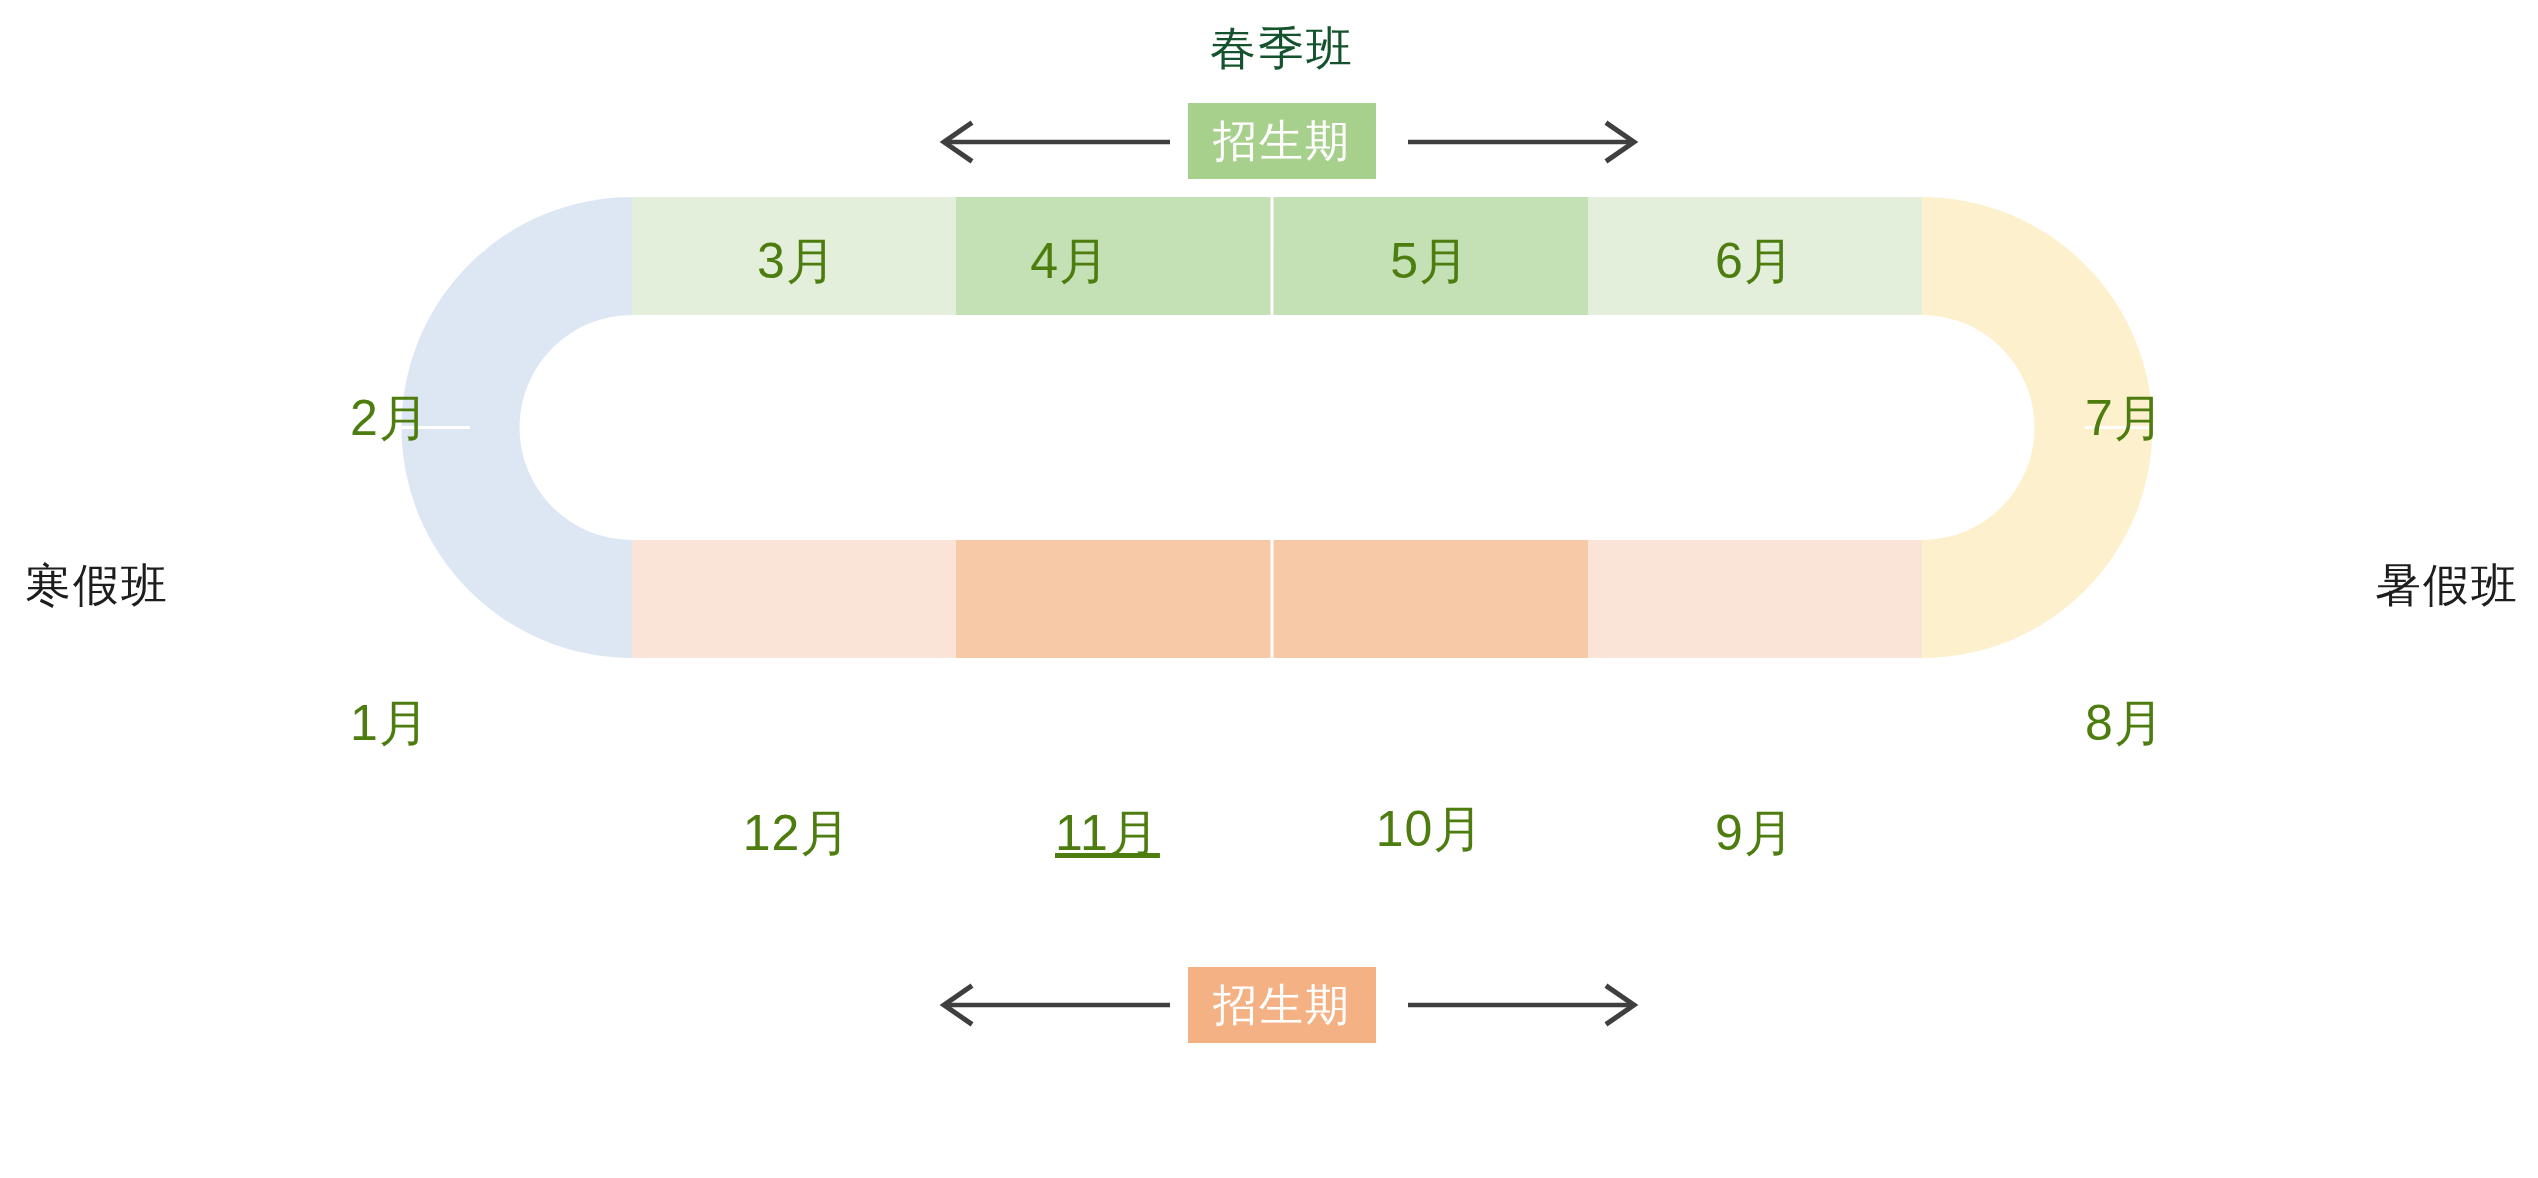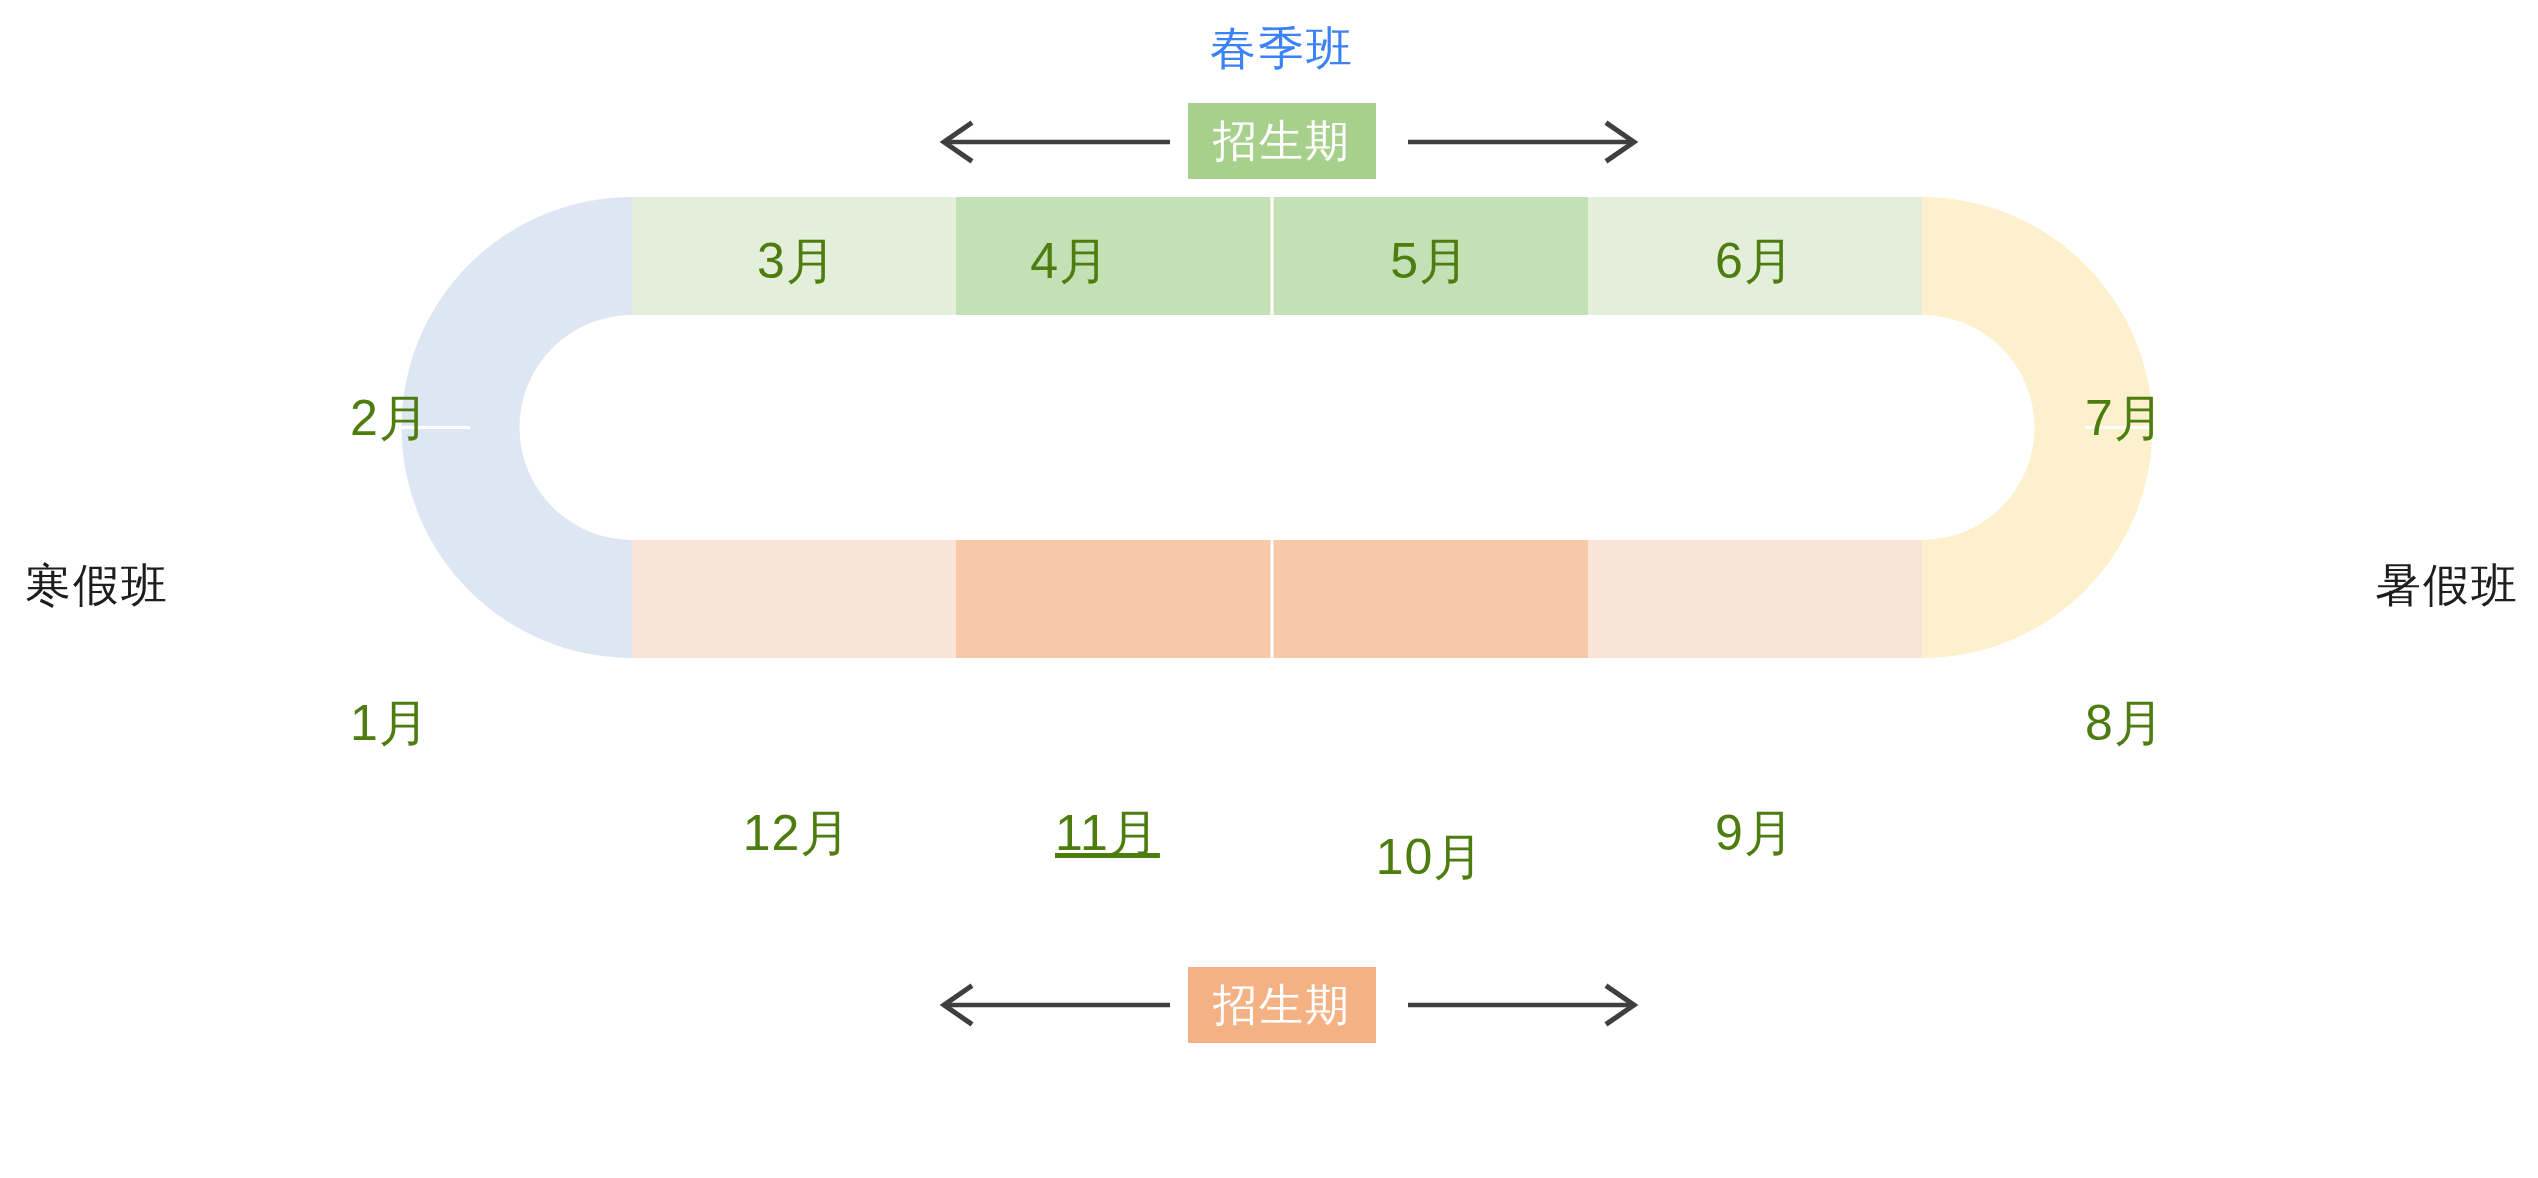--- a/index.html
+++ b/index.html
@@ -27,21 +27,21 @@
     font-size:46px;
     color:#1d1d1d;
     white-space:nowrap;
     letter-spacing:2px;
   }
 
   
   .season-caption{
     position:absolute;
     font-size:46px;
-    color:#3b82f6;
+    color:#14532d;
     white-space:nowrap;
     letter-spacing:2px;
     text-align:center;
   }
 
   
   .badge{
     position:absolute;
     display:flex;
     align-items:center;
@@ -108,21 +108,21 @@
     </g>
   </svg>
 
   <div class="lbl month" style="left:757px;  top:228px; width:80px; text-align:center;">3月</div>
   <div class="lbl month" style="left:1030px; top:228px; width:80px; text-align:right;">4月</div>
   <div class="lbl month" style="left:1390px; top:228px; width:80px; text-align:right;">5月</div>
   <div class="lbl month" style="left:1715px; top:228px; width:80px; text-align:center;">6月</div>
 
   <div class="lbl month" style="left:738px;  top:800px; width:118px; text-align:center;">12月</div>
   <div class="lbl month" style="left:1055px; top:800px; width:118px; text-decoration:underline;">11月</div>
-  <div class="lbl month" style="left:1371px; top:824px; width:118px; text-align:center;">10月</div>
+  <div class="lbl month" style="left:1371px; top:796px; width:118px; text-align:center;">10月</div>
   <div class="lbl month" style="left:1715px; top:800px; width:80px; text-align:center;">9月</div>
 
   <div class="lbl month" style="left:340px; top:385px; width:100px; text-align:center;">2月</div>
   <div class="lbl month" style="left:340px; top:690px; width:100px; text-align:center;">1月</div>
 
   <div class="lbl month" style="left:2075px; top:385px; width:100px; text-align:center;">7月</div>
   <div class="lbl month" style="left:2075px; top:690px; width:100px; text-align:center;">8月</div>
 
   <div class="side-label" style="left:25px; top:555px;">寒假班</div>
   <div class="side-label" style="left:2375px; top:555px;">暑假班</div>

